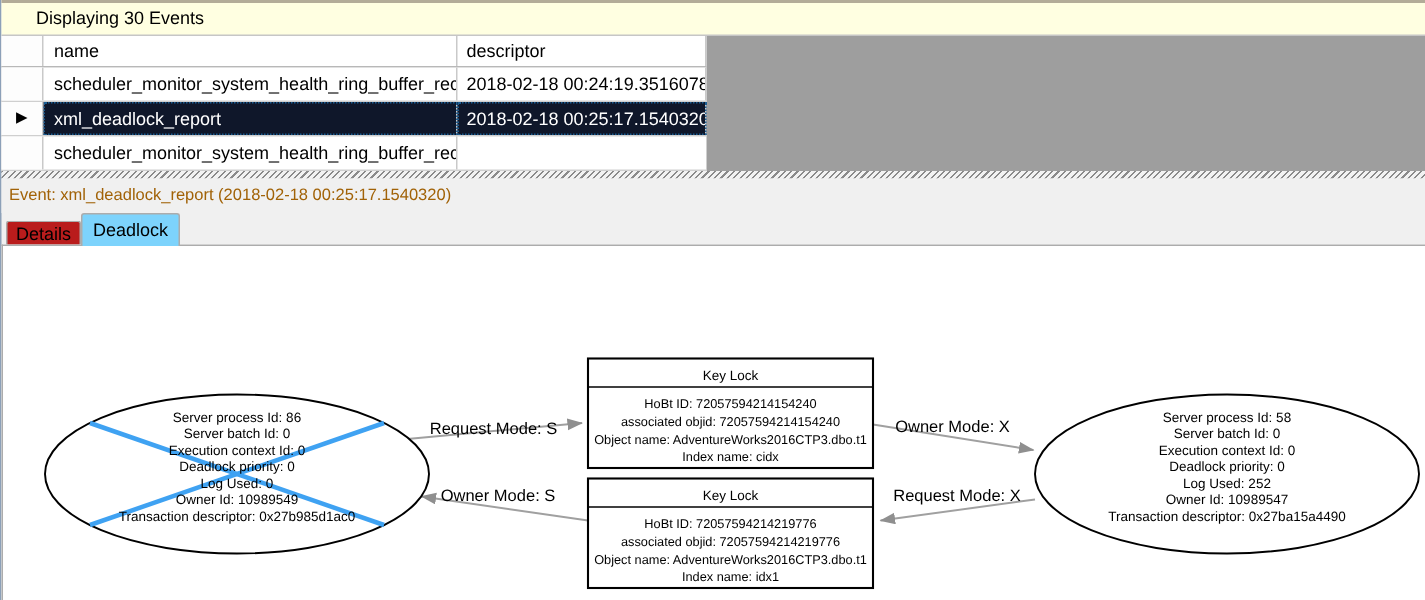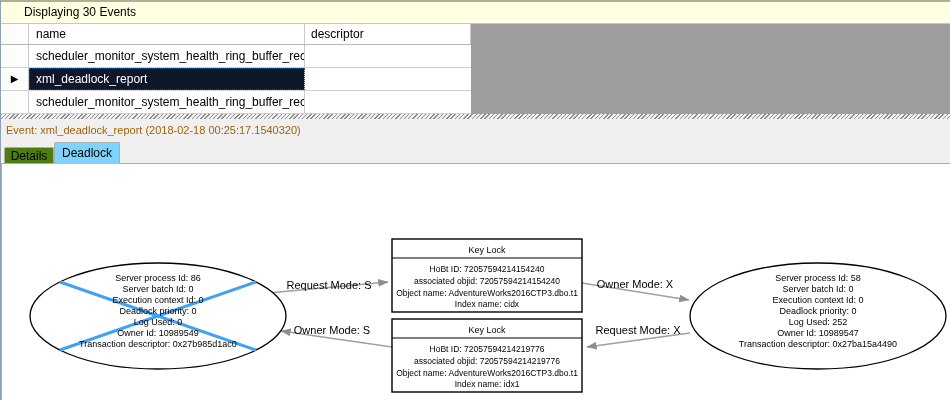--- a/index.html
+++ b/index.html
@@ -34,21 +34,21 @@
   .splitter { position:absolute; top:114px; left:0; right:0; height:5px;
     background:repeating-linear-gradient(135deg,#8A8A8A 0 1px,#F2F2F2 1px 3px); }
 
   
   .event-caption { position:absolute; top:119px; left:0; right:0; height:23px;
     background:#F0F0F0; font-size:11px; color:#a16207; line-height:23px; padding-left:5px; }
 
   
   .tab { position:absolute; font-size:12px; color:#000; text-align:center;
          border:1px solid #ACACAC; border-bottom:none;
-         border-radius:2px 2px 0 0; background:#4d7c0f; }
+         border-radius:2px 2px 0 0; background:#b91c1c; }
   .tab.inactive { top:147px; left:3px; width:50px; height:17px; line-height:16px; }
   .tab.active   { top:142px; left:53px; width:66px; height:22px; line-height:20px;
                   background:#7dd3fc; z-index:3; }
 
   
   .panel { position:absolute; top:163px; left:0; right:0; bottom:0;
            background:#FFF; border-top:1px solid #ACACAC; border-left:1px solid #ACACAC; }
   .panel svg { position:absolute; top:1px; left:0; width:949px; height:236px; }
   svg text { font-family:"Liberation Sans","DejaVu Sans",sans-serif; fill:#000; }
   .node-text  { font-size:9px;   text-anchor:middle; }
@@ -69,26 +69,28 @@
 
   <div class="grid">
     <div class="g-row g-header">
       <div class="c-sel"></div>
       <div class="c-name">name</div>
       <div class="c-ts">descriptor</div>
     </div>
     <div class="g-row">
       <div class="c-sel"></div>
       <div class="c-name">scheduler_monitor_system_health_ring_buffer_recorded</div>
+      <div class="c-ts">2018-02-18 00:24:19.3516078</div>
     </div>
     <div class="g-row selected">
       <div class="c-sel">
         <span class="row-arrow">▶</span>
       </div>
       <div class="c-name">xml_deadlock_report</div>
+      <div class="c-ts">2018-02-18 00:25:17.1540320</div>
     </div>
     <div class="g-row">
       <div class="c-sel"></div>
       <div class="c-name">scheduler_monitor_system_health_ring_buffer_recorded</div>
     </div>
   </div>
 
   <div class="splitter"></div>
 
   <div class="event-caption">

